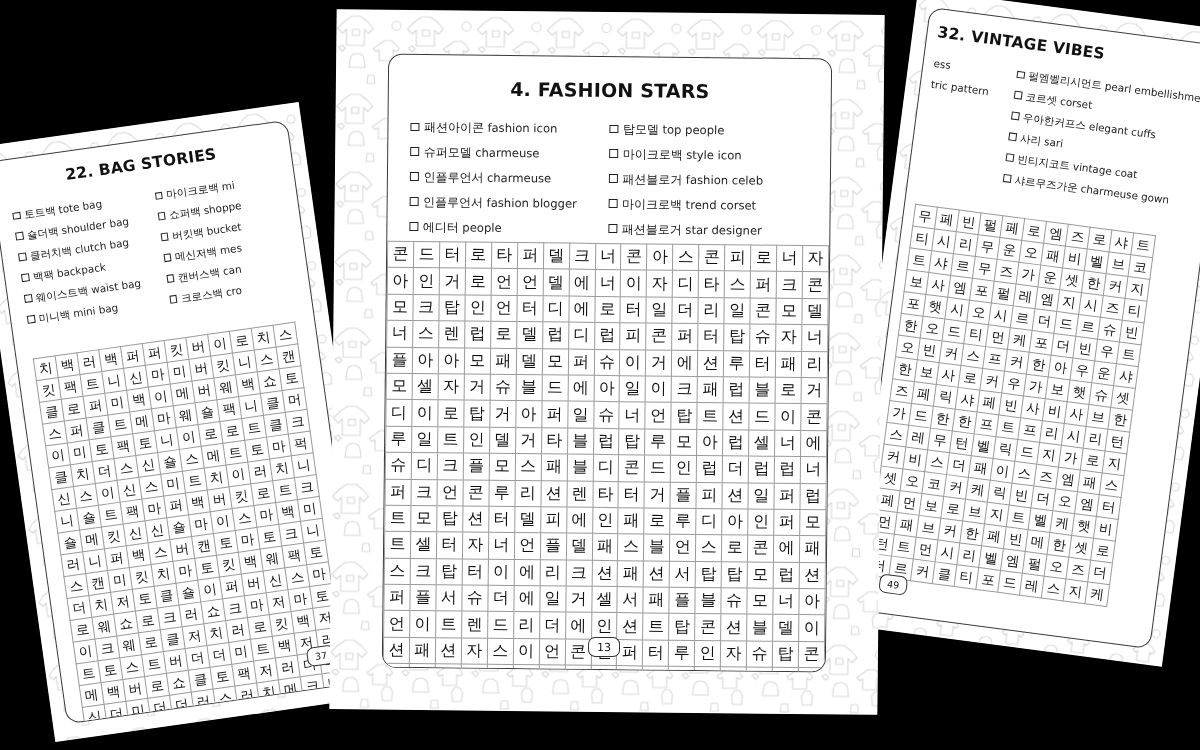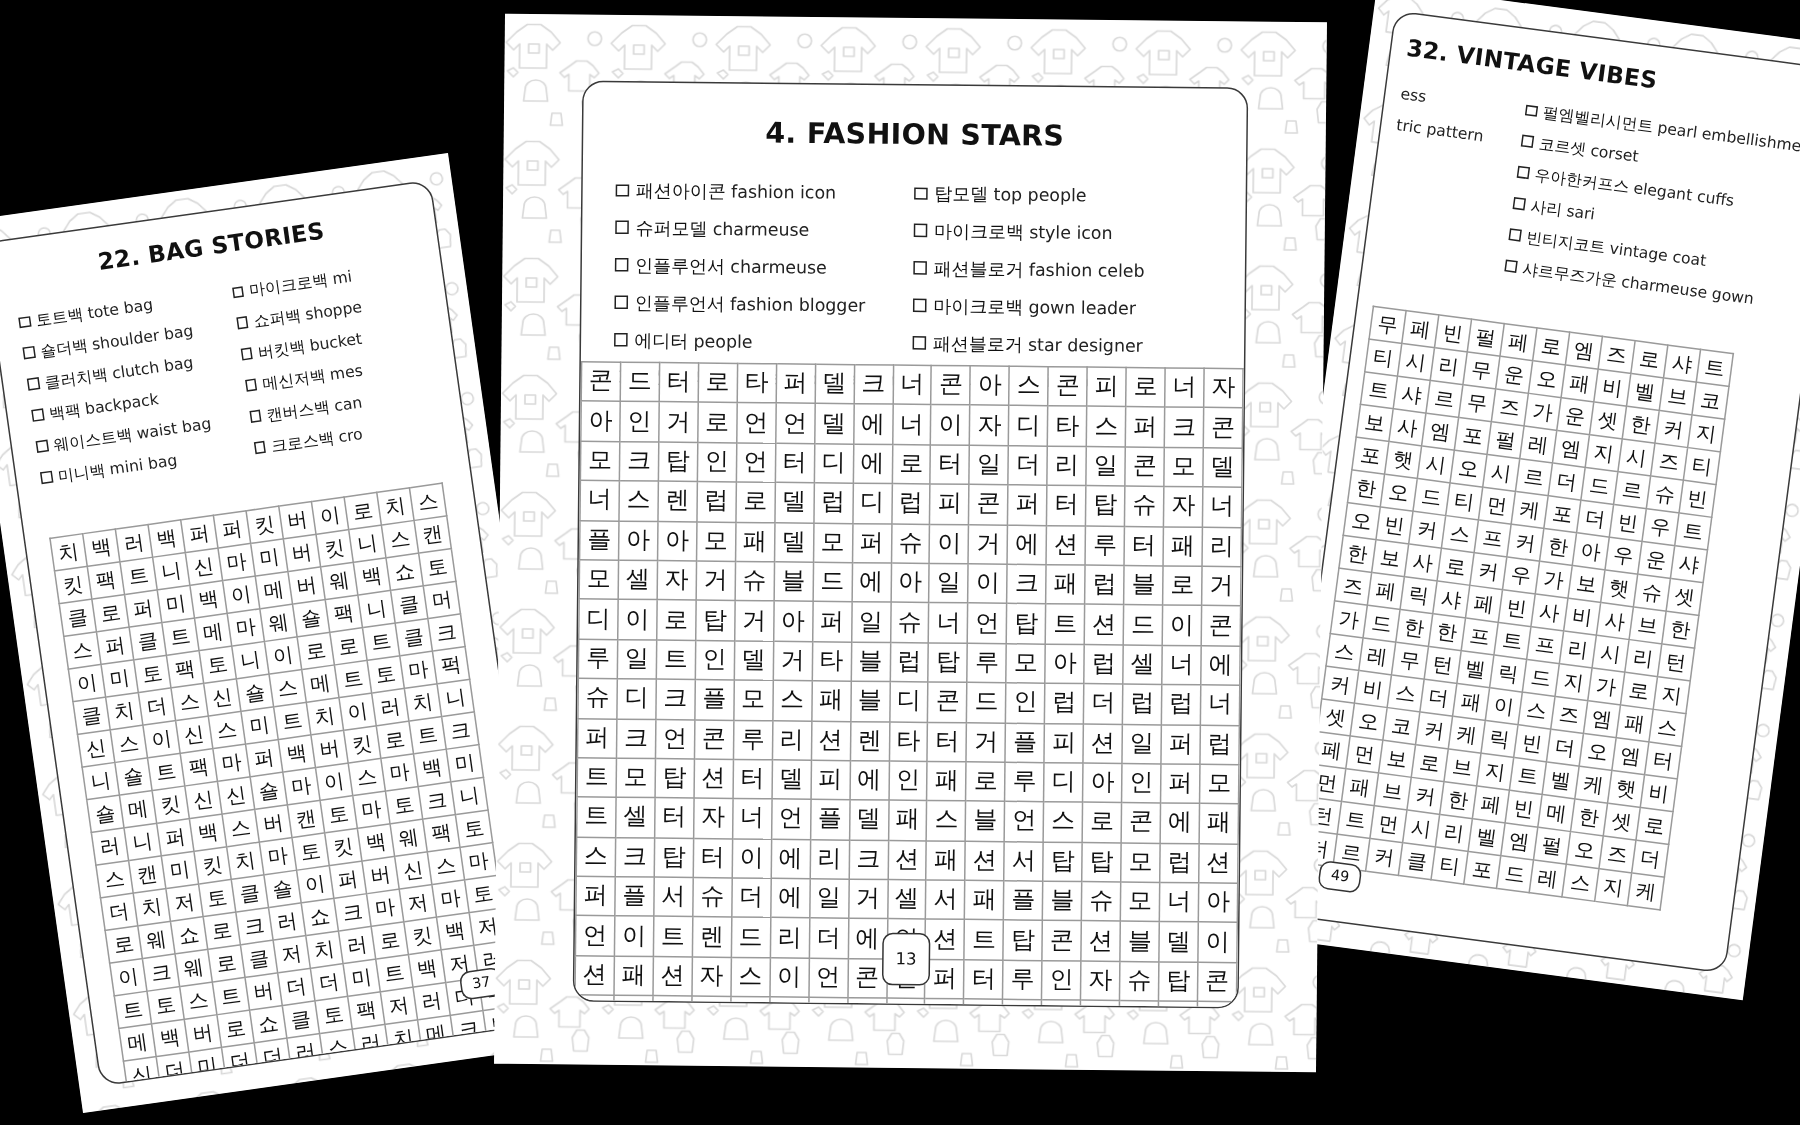--- a/index.html
+++ b/index.html
@@ -125,21 +125,21 @@
     left: 52px; top: 44px; right: 52px; bottom: 42px;
   }
   #sheet-center .ptitle { font-size: 19px; margin-top: 22px; }
   #sheet-center .wordcols { margin-top: 16px; padding: 0 22px; }
   #sheet-center .wcol { width: 50%; }
   #sheet-center .witem { font-size: 11.6px; line-height: 2.06; }
   #sheet-center .cbx { width: 8.5px; height: 8.5px; margin-right: 5px; }
   #sheet-center .kr { font-size: 12px; margin-right: 3.5px; }
   #sheet-center table.grid td { width: 26.4px; height: 26.4px; font-size: 16px; }
   #sheet-center .gridwrap { left: 0; right: 0; top: 186px; display: flex; justify-content: center; }
-  #sheet-center .pagenum { left: 50%; margin-left: -16px; bottom: 12px; width: 32px; height: 35px; font-size: 11px; }
+  #sheet-center .pagenum { left: 50%; margin-left: -16px; bottom: 12px; width: 32px; height: 20px; font-size: 11px; }
 
   
   #sheet-right {
     left: 875px; top: 8px;
     width: 330px; height: 640px;
     transform: rotate(7.5deg);
     transform-origin: 50% 50%;
   }
   #sheet-right .card {
     left: 14px; top: 16px; right: 14px; bottom: 16px;
@@ -882,21 +882,21 @@
               <span class="en">style icon</span>
             </div>
           <div class="witem">
               <span class="cbx"></span>
               <span class="kr">패션블로거</span>
               <span class="en">fashion celeb</span>
             </div>
           <div class="witem">
               <span class="cbx"></span>
               <span class="kr">마이크로백</span>
-              <span class="en">gown leader</span>
+              <span class="en">trend corset</span>
             </div>
           <div class="witem">
               <span class="cbx"></span>
               <span class="kr">패션블로거</span>
               <span class="en">star designer</span>
             </div>
           <div class="witem">
               <span class="cbx"></span>
               <span class="kr">패션피플</span>
               <span class="en">fashion people</span>

